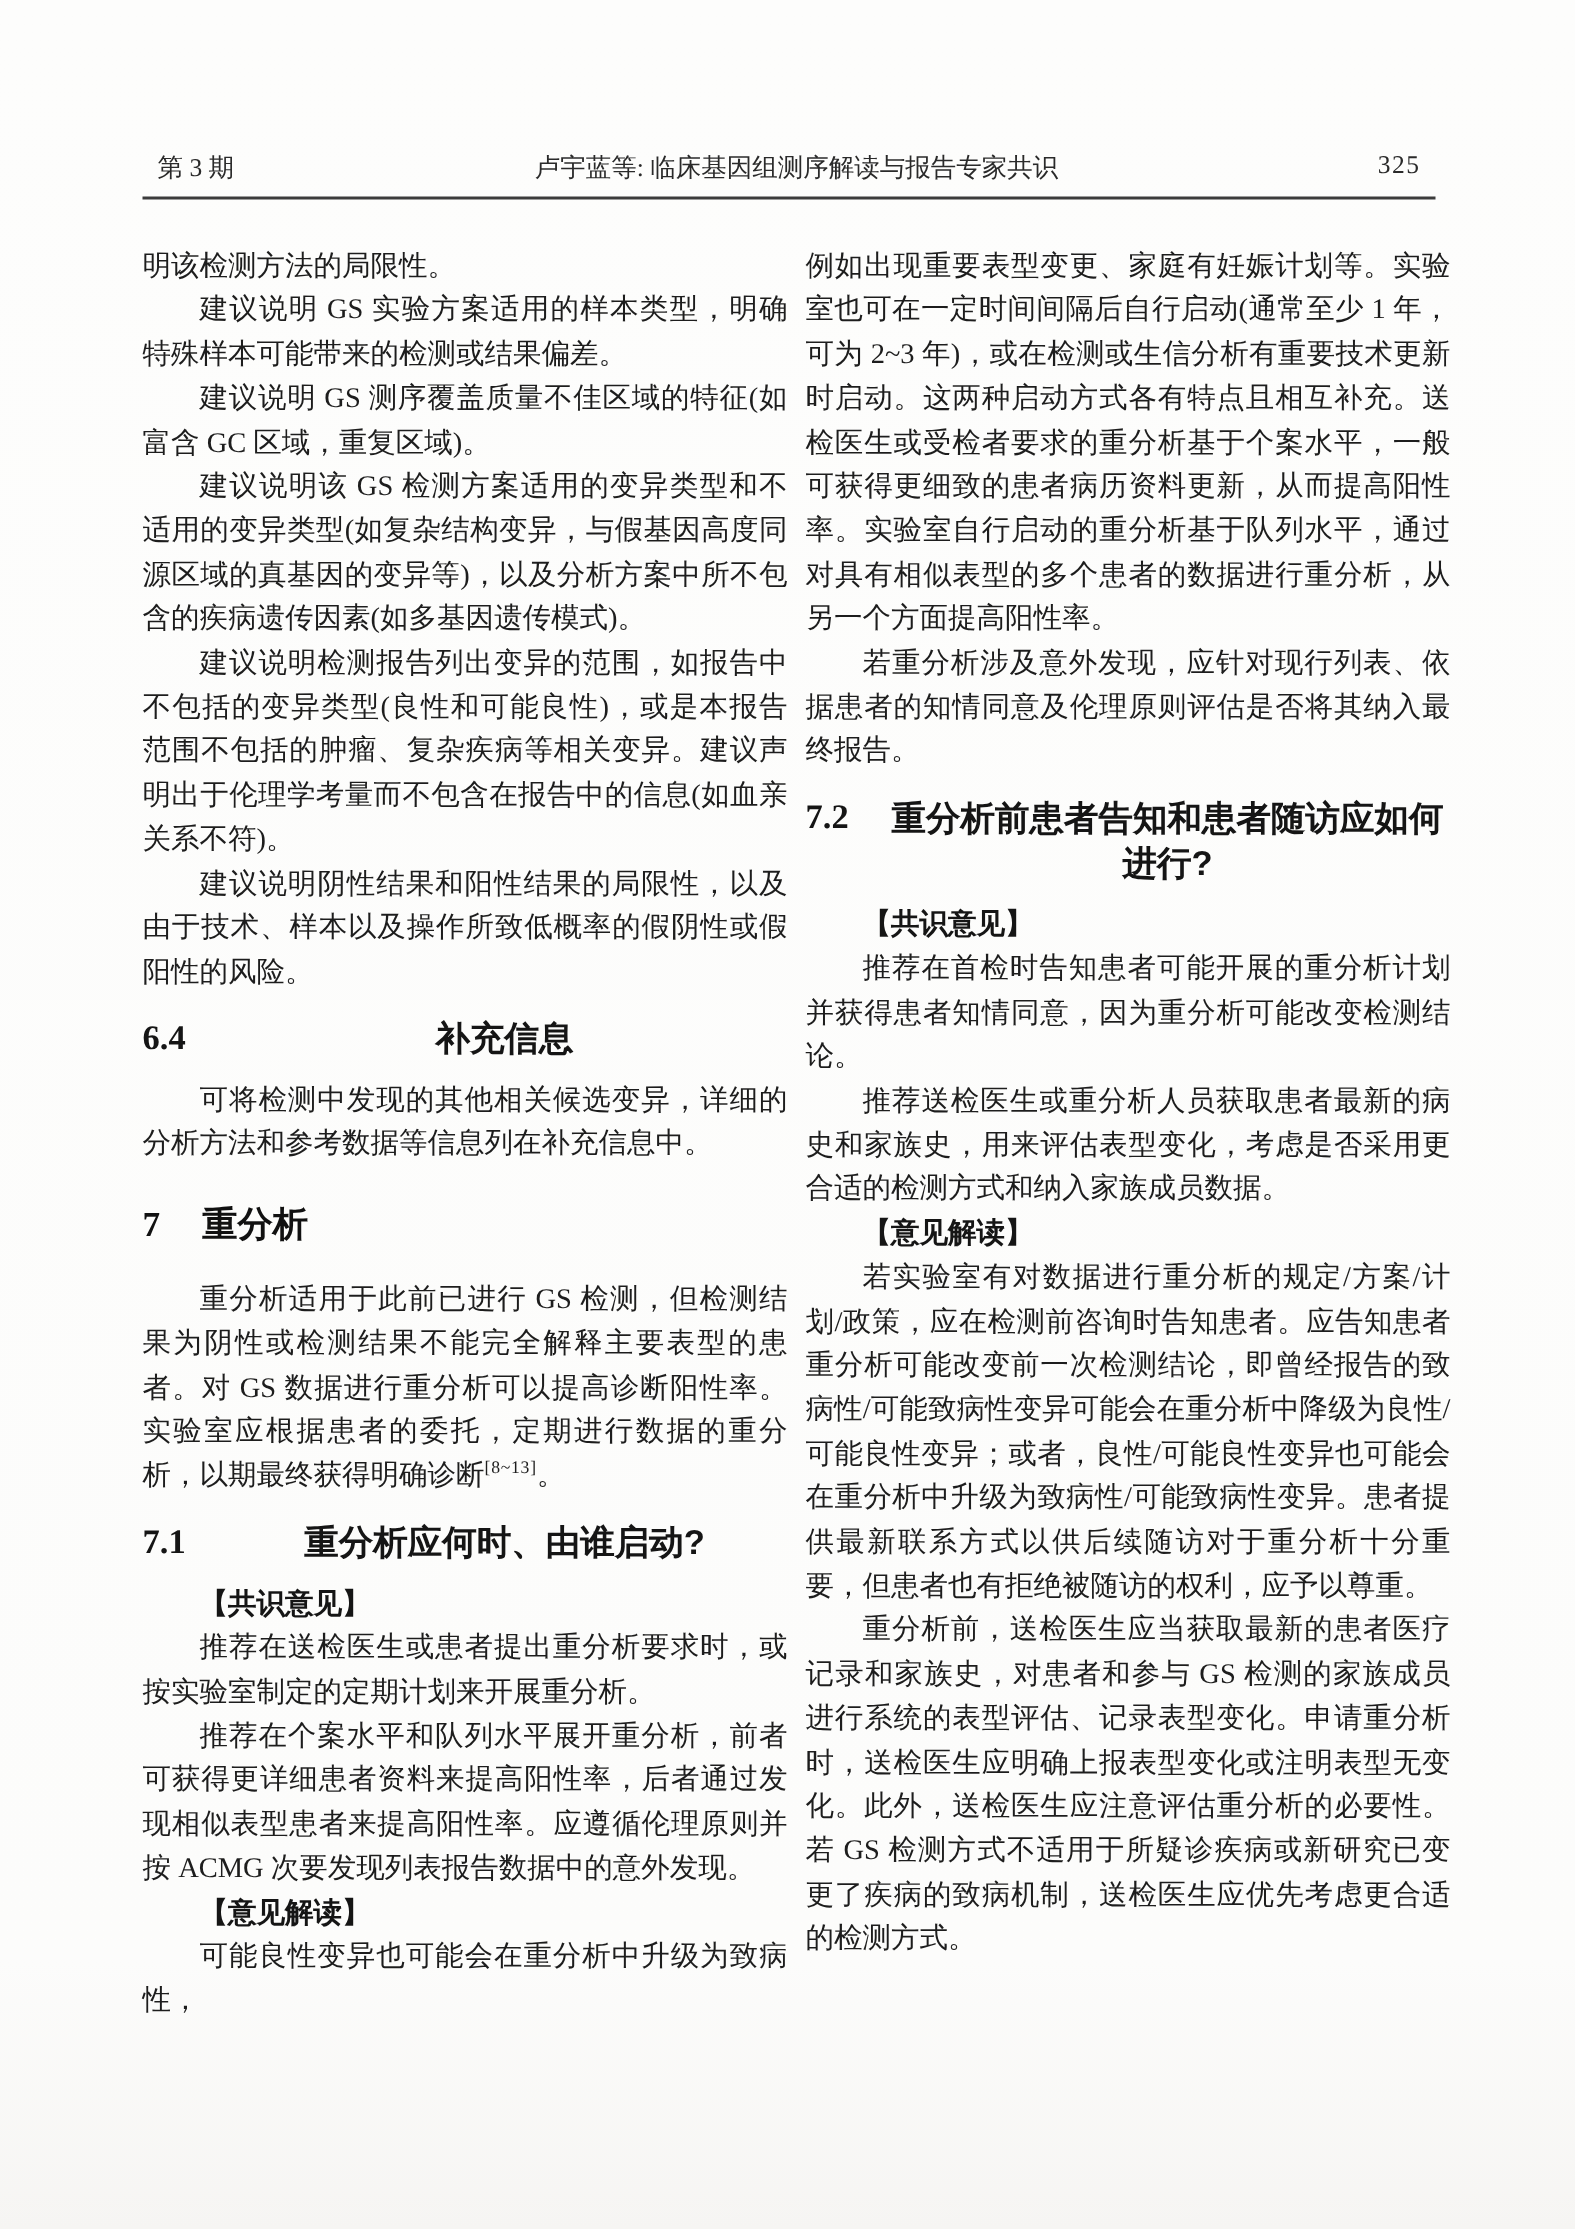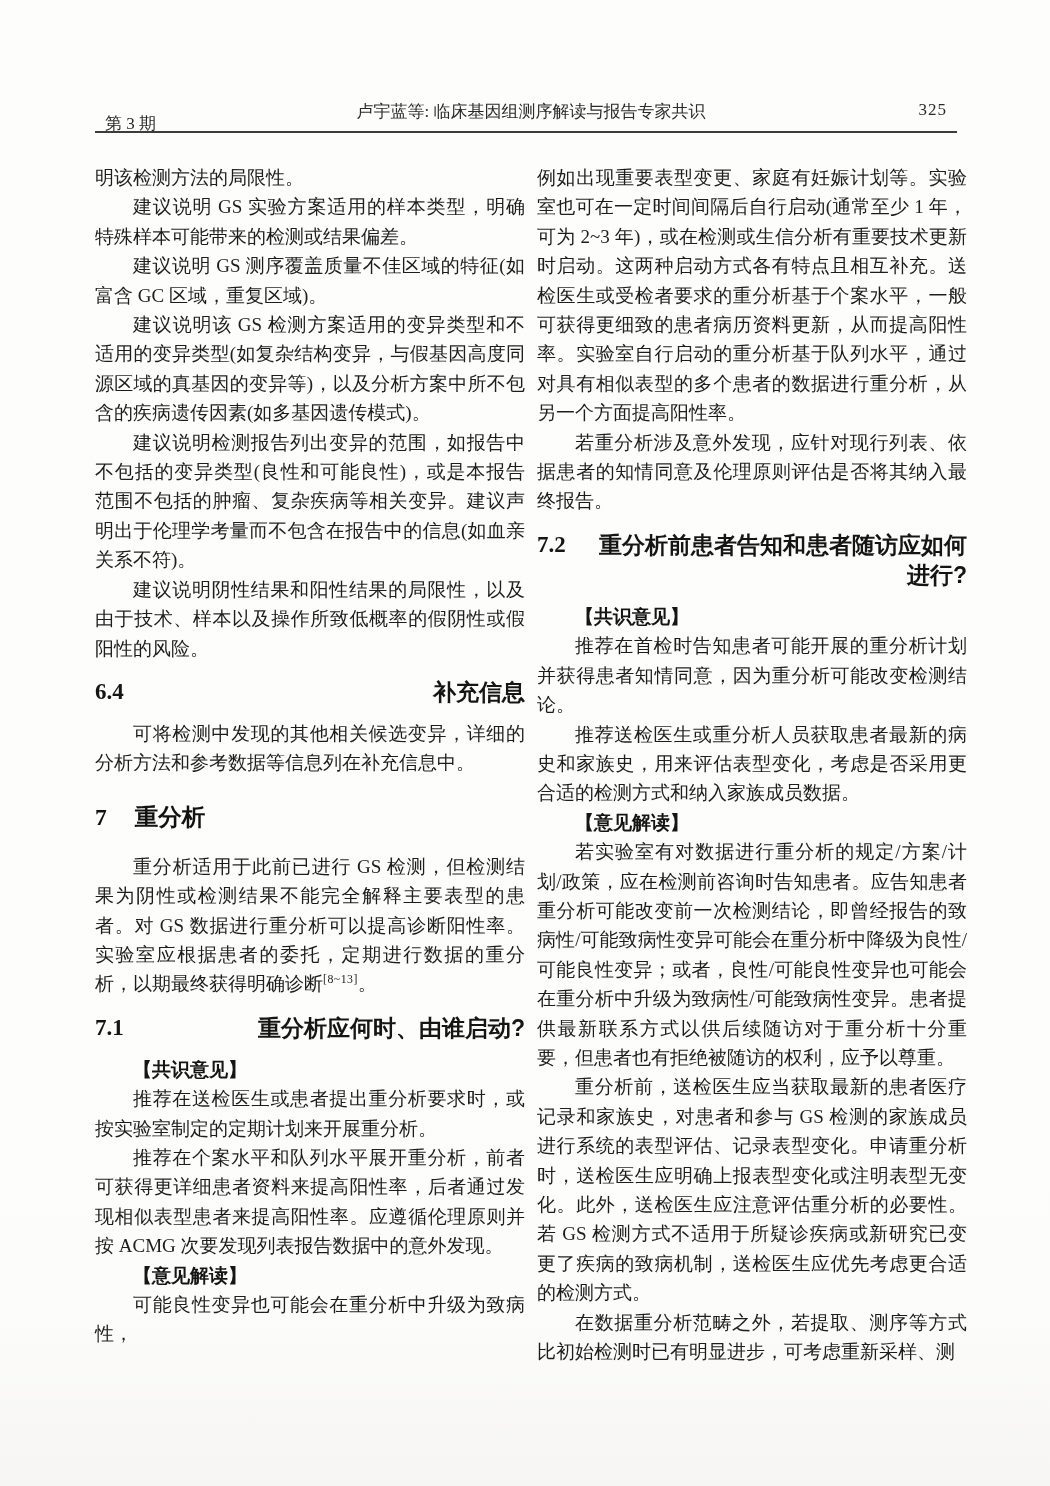--- a/index.html
+++ b/index.html
@@ -13,21 +13,21 @@
     width: 1050px; height: 1486px;
     background: linear-gradient(180deg, #fdfdfc 0%, #fcfcfb 88%, #f6f5f3 100%);
     color: #1d1d1d;
     overflow: hidden;
   }
   
   .header {
     position: absolute; left: 95px; right: 95px; top: 100px;
     height: 26px; font-size: 17px; color: #2a2a2a;
   }
-  .header .issue { position: absolute; left: 10px; top: 12px; }
+  .header .issue { position: absolute; left: 10px; top: 0; }
   .header .running-title { position: absolute; left: 12px; right: 0; top: 0; text-align: center; }
   .header .pageno { position: absolute; right: 8px; top: 0; letter-spacing: 1px; }
   .header-rule {
     position: absolute; left: 95px; right: 93px; top: 131px;
     height: 2px; background: #3c3c3c;
   }
   
   .col {
     position: absolute; top: 163px; width: 430px;
     font-size: 19px; line-height: 29.4px;
@@ -42,21 +42,21 @@
   
   .h-sec2 {
     display: flex; margin: 14px 0 12px 0;
     font-family: "Liberation Sans", "DejaVu Sans", sans-serif;
     font-weight: bold; font-size: 23px; line-height: 30px; color: #151515;
   }
   .h-sec2 .num {
     flex: 0 0 auto; margin-right: 24px;
     font-family: "Liberation Serif", "DejaVu Serif", serif; font-weight: bold;
   }
-  .h-sec2 .ttl { flex: 1 1 auto; text-align: right; }
+  .h-sec2 .ttl { flex: 1 1 auto; text-align: center; }
   .h-sec1 {
     display: flex; margin: 22px 0 18px 0;
     font-weight: bold; font-size: 23.5px; line-height: 34px; color: #111;
     font-family: "Liberation Serif", "DejaVu Serif", serif;
   }
   .h-sec1 .num { flex: 0 0 auto; margin-right: 28px; }
   .h-sec1 .ttl { flex: 1 1 auto; text-align: left; }
   .bracket-head {
     margin: 0; text-indent: 2em;
     font-family: "Liberation Sans", "DejaVu Sans", sans-serif;
@@ -113,16 +113,15 @@
     <div class="h-sec2">
       <span class="num">7.2</span>
       <span class="ttl">重分析前患者告知和患者随访应如何进行?</span>
     </div>
     <p class="bracket-head">【共识意见】</p>
     <p class="body-para">推荐在首检时告知患者可能开展的重分析计划并获得患者知情同意，因为重分析可能改变检测结论。</p>
     <p class="body-para">推荐送检医生或重分析人员获取患者最新的病史和家族史，用来评估表型变化，考虑是否采用更合适的检测方式和纳入家族成员数据。</p>
     <p class="bracket-head">【意见解读】</p>
     <p class="body-para">若实验室有对数据进行重分析的规定/方案/计划/政策，应在检测前咨询时告知患者。应告知患者重分析可能改变前一次检测结论，即曾经报告的致病性/可能致病性变异可能会在重分析中降级为良性/可能良性变异；或者，良性/可能良性变异也可能会在重分析中升级为致病性/可能致病性变异。患者提供最新联系方式以供后续随访对于重分析十分重要，但患者也有拒绝被随访的权利，应予以尊重。</p>
     <p class="body-para">重分析前，送检医生应当获取最新的患者医疗记录和家族史，对患者和参与 GS 检测的家族成员进行系统的表型评估、记录表型变化。申请重分析时，送检医生应明确上报表型变化或注明表型无变化。此外，送检医生应注意评估重分析的必要性。若 GS 检测方式不适用于所疑诊疾病或新研究已变更了疾病的致病机制，送检医生应优先考虑更合适的检测方式。</p>
-    <p class="body-para">在数据重分析范畴之外，若提取、测序等方式比初始检测时已有明显进步，可考虑重新采样、测</p>
   </div>
 
 </div>
 
 </body></html>

